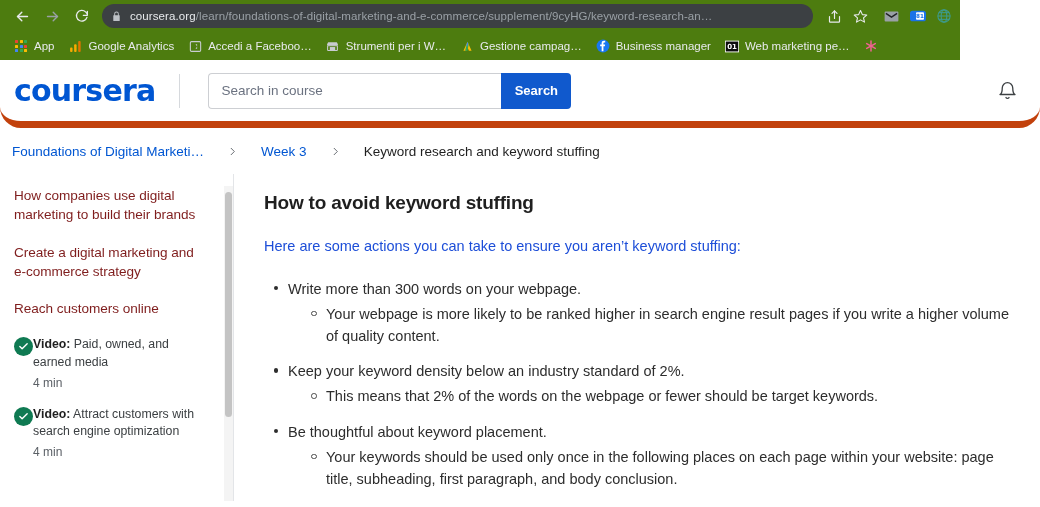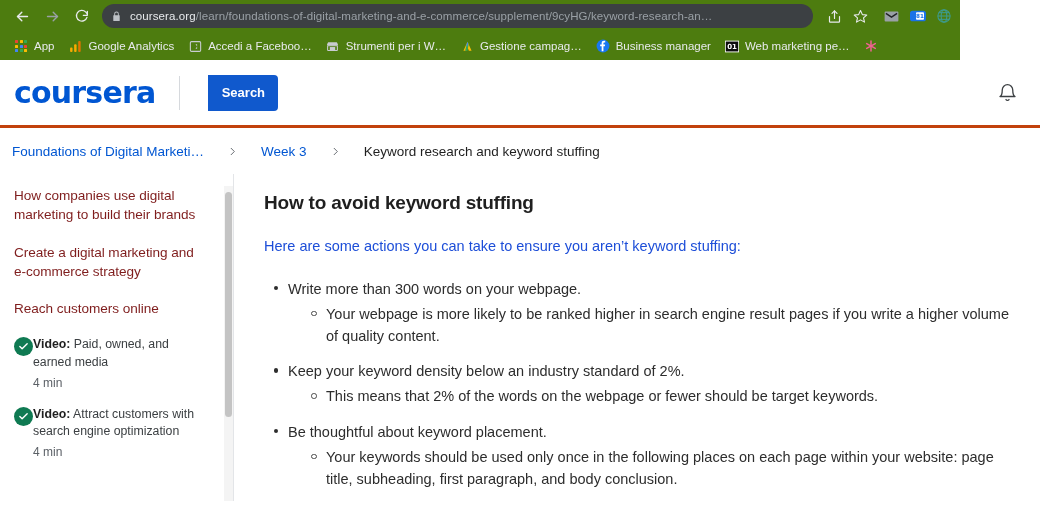--- a/index.html
+++ b/index.html
@@ -105,22 +105,23 @@
   .grid-icon { display:grid; grid-template-columns: repeat(3,3px); grid-template-rows: repeat(3,3px); gap:1.5px; }
   .grid-icon i { display:block; width:3px; height:3px; border-radius:0.5px; }
 
   
   .site-header {
     height: 68px;
     background: #ffffff;
     display: flex;
     align-items: center;
     padding: 0 16px 0 8px;
-    border-bottom: 3px solid #c2410c;
+    border-bottom: 7px solid #c2410c;
     position: relative;
+    border-radius: 21px;
   }
   .logo-wrap { display:flex; align-items:center; flex: 0 0 auto; }
   .coursera-logo {
     font-size: 30px;
     font-weight: 700;
     color: #0056D2;
     letter-spacing: -0.8px;
     font-family: "DejaVu Sans", sans-serif;
     padding-left: 6px;
   }
@@ -470,20 +471,21 @@
   </div>
 </div>
 
 <div class="site-header">
   <div class="logo-wrap">
     <span class="coursera-logo">coursera</span>
   </div>
   <div class="header-divider"></div>
 
   <div class="search-group">
+    <input class="search-input" type="text" placeholder="Search in course" style="">
     <button class="search-btn">Search</button>
   </div>
 
   <div class="bell-btn">
     <svg width="21" height="22" viewBox="0 0 24 24" fill="none" stroke="#3c4043" stroke-width="1.5" stroke-linecap="round" stroke-linejoin="round">
       <path d="M18 8.5A6 6 0 0 0 6 8.5c0 6.2-2.6 7.5-2.6 7.5h17.2S18 14.7 18 8.5z"></path>
       <path d="M10.3 19.5a2 2 0 0 0 3.4 0"></path>
     </svg>
   </div>
 </div>

